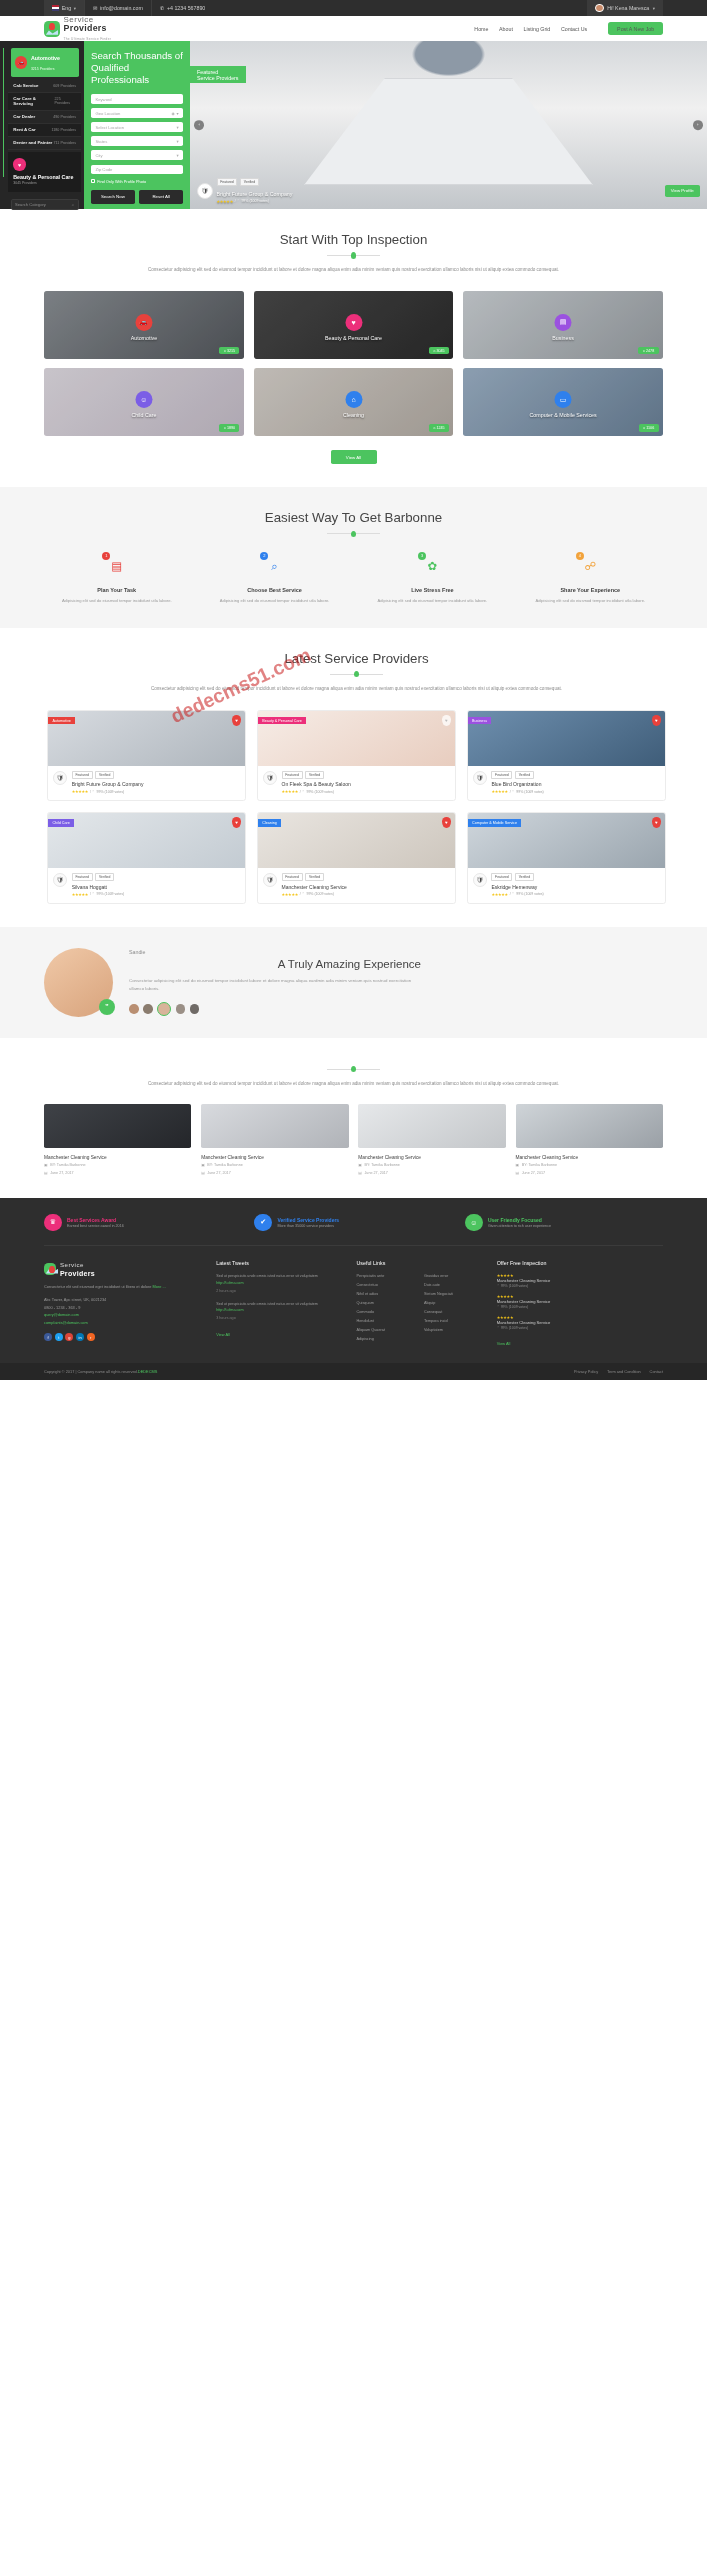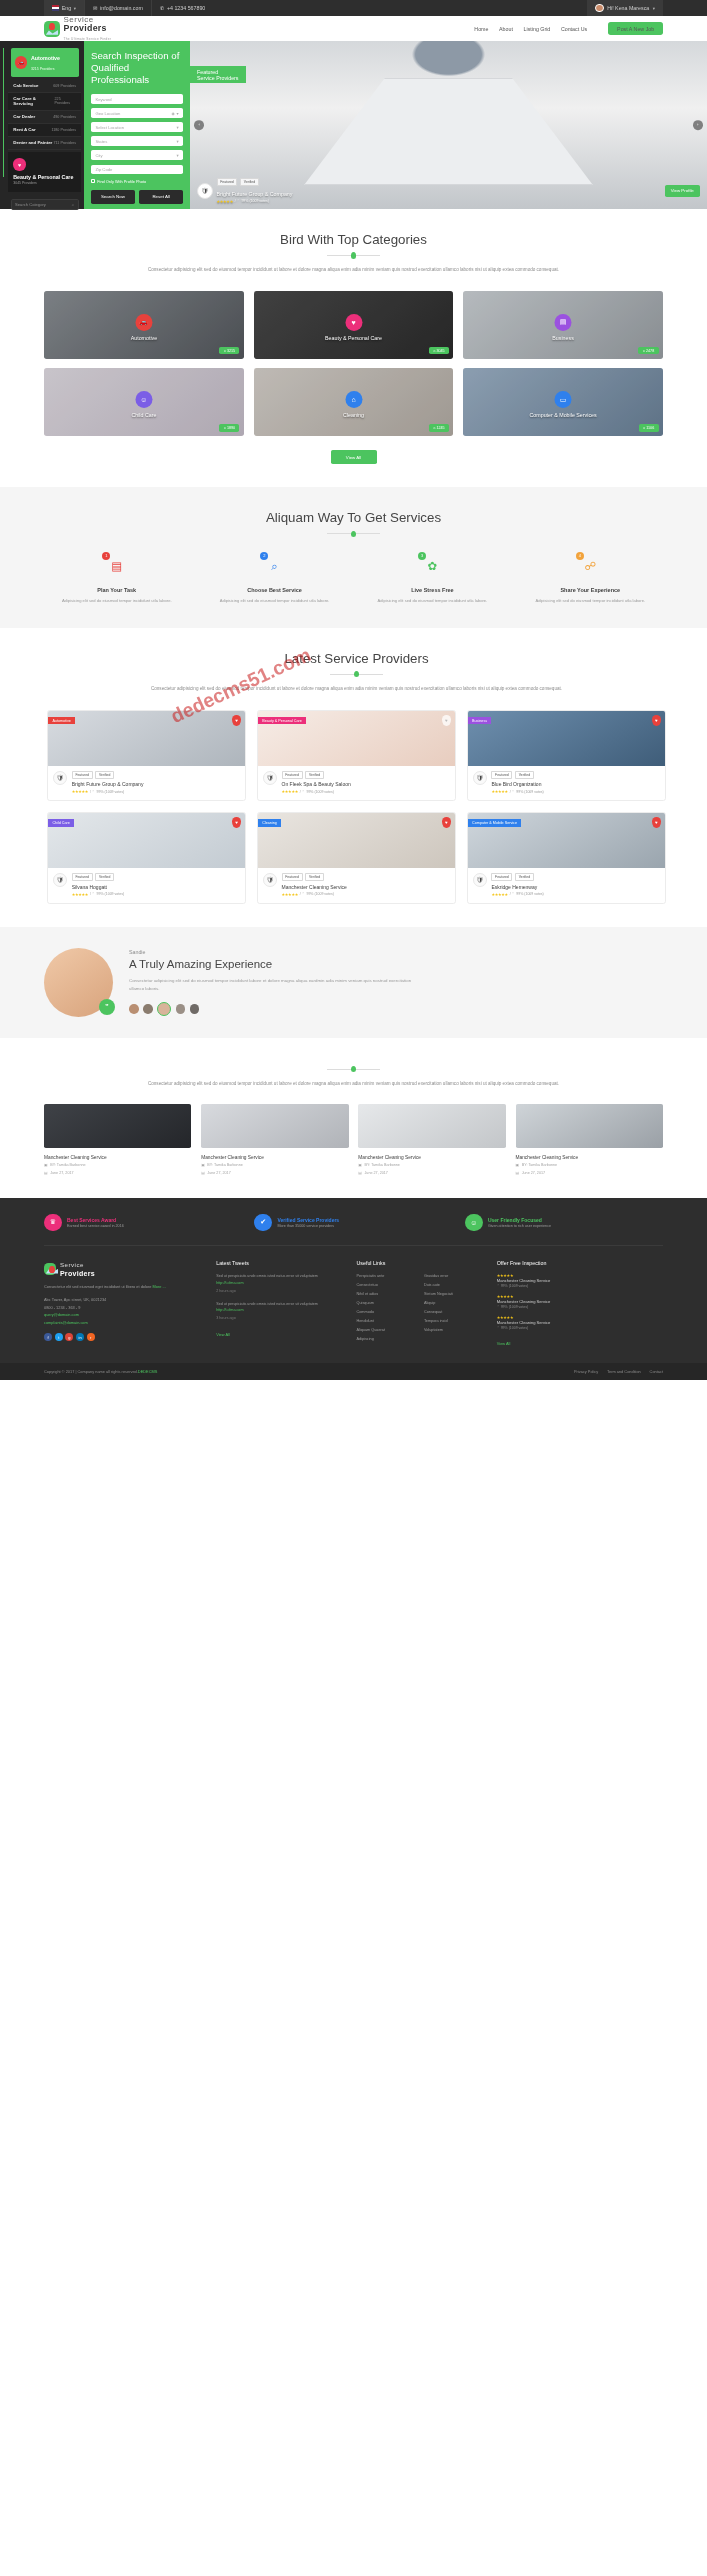--- a/index.html
+++ b/index.html
@@ -125,21 +125,21 @@
   .pc-tags .tag { background:#fff; }
   .pc-name { font-size:5px; color:#3d3d3d; margin-top:2.7px; }
   .pc-rate { display:flex; align-items:center; gap:1.8px; font-size:3.5px; color:#9a9a9a; margin-top:1.8px; }
 
   
   .testi-sec { background:#f5f5f5; padding:21px 0; }
   .testi { display:flex; align-items:center; gap:16px; }
   .testi-ph { width:69px; height:69px; border-radius:50%; background:linear-gradient(145deg,#f0c9a8,#d8a37c); position:relative; flex:none; }
   .quote-bubble { position:absolute; right:-1.8px; bottom:1.8px; width:16px; height:16px; border-radius:50%; background:#4cc45f; color:#fff; font-size:9.7px; display:flex; align-items:center; justify-content:center; }
   .testi-name { font-size:5.3px; color:#8d8d8d; }
-  .testi-title { font-size:11.5px; color:#454545; margin-top:3.5px; font-weight:normal; }
+  .testi-title { font-size:11.5px; color:#454545; margin-top:3.5px; font-weight:normal;text-align:right; }
   .testi-txt { font-size:4.4px; color:#9a9a9a; line-height:1.8; margin-top:7px; max-width:292px; }
   .testi-avatars { display:flex; gap:4.4px; align-items:center; margin-top:8.8px; }
   .ta { width:9.7px; height:9.7px; border-radius:50%; background:#cbb; }
   .ta.big { width:14px; height:14px; border:1.8px solid #4cc45f; }
 
   
   .news-grid { display:grid; grid-template-columns:repeat(4,1fr); gap:9.7px; margin-top:16px; }
   .news-img { height:44px; border-radius:1.8px; }
   .news-t { font-size:4.8px; color:#3d3d3d; margin-top:6.2px; }
   .news-meta { font-size:3.7px; color:#a5a5a5; margin-top:3.5px; display:flex; align-items:center; gap:2.7px; }
@@ -262,21 +262,21 @@
         <div class="t">Beauty &amp; Personal Care</div>
         <div class="s">3045 Providers</div>
       </div>
       <div class="side-search">
         <span>Search Category</span>
         <span class="mag">⌕</span>
       </div>
     </div>
 
     <div class="hero-form">
-      <div class="hero-title">Search Inspection of Qualified Professionals</div>
+      <div class="hero-title">Search Thousands of Qualified Professionals</div>
       <div class="fld">
         <span>Keyword</span>
       </div>
       <div class="fld">
         <span>Geo Location</span>
         <span class="ic">
             <span class="pin-ic">◈</span>
             <span>▾</span>
           </span>
       </div>
@@ -328,21 +328,21 @@
             <span>99% (1009 votes)</span>
           </span>
         </span>
         <span class="view-profile">View Profile</span>
       </div>
     </div>
   </div>
 
   <div class="section">
     <div class="container">
-      <h2 class="sec-title">Bird With Top Categories</h2>
+      <h2 class="sec-title">Start With Top Inspection</h2>
       <div class="sec-divider"></div>
       <p class="sec-desc">Consectetur adipisicing elit sed do eiusmod tempor incididunt ut labore et dolore magna aliqua enim adia minim veniam quis nostrud exercitation ullamco laboris nisi ut aliquip extea commodo consequat.</p>
       <div class="cat-grid" id="cat-grid">
   <div class="cat-card">
     <div class="cc-bg" style="background:linear-gradient(140deg,#8c9196,#55595e)"></div>
     <div class="cc-overlay"></div>
     <div class="cc-ico" style="background:#e8413c">🚗</div>
     <div class="cc-name">Automotive</div>
     <div class="cc-count">⌂ 3215</div>
   </div>
@@ -381,21 +381,21 @@
     <div class="cc-name">Computer &amp; Mobile Services</div>
     <div class="cc-count">⌂ 1106</div>
   </div>
         </div>
       <a class="view-all">View All</a>
     </div>
   </div>
 
   <div class="section steps-sec">
     <div class="container">
-      <h2 class="sec-title">Aliquam Way To Get Services</h2>
+      <h2 class="sec-title">Easiest Way To Get Barbonne</h2>
       <div class="sec-divider"></div>
       <div class="steps" id="steps-grid">
   <div class="step">
     <div class="step-ico" style="color:#e8413c">
       <span class="step-badge" style="background:#e8413c">1</span>
       ▤
     </div>
     <div class="step-t">Plan Your Task</div>
     <div class="step-d">Adipisicing elit sed do eiusmod tempor incididunt utla labore.</div>
   </div>

